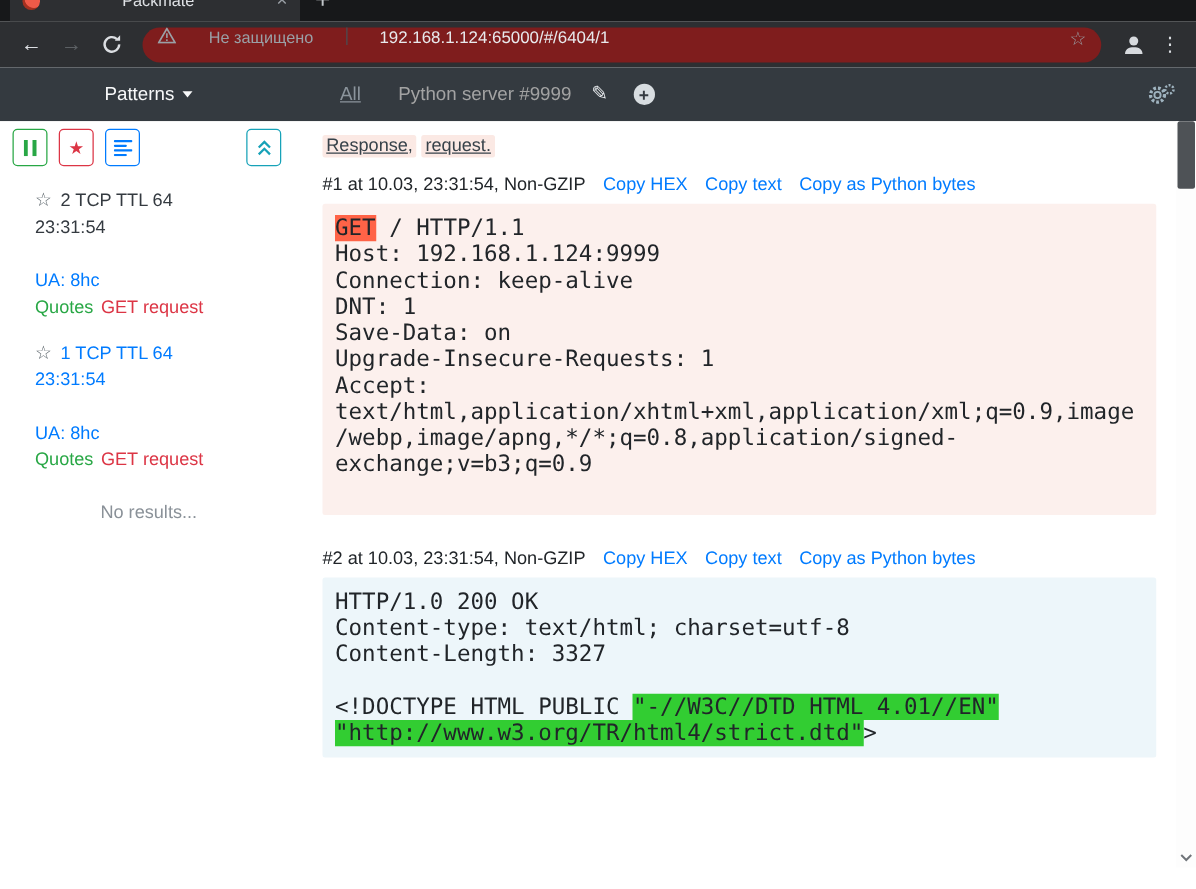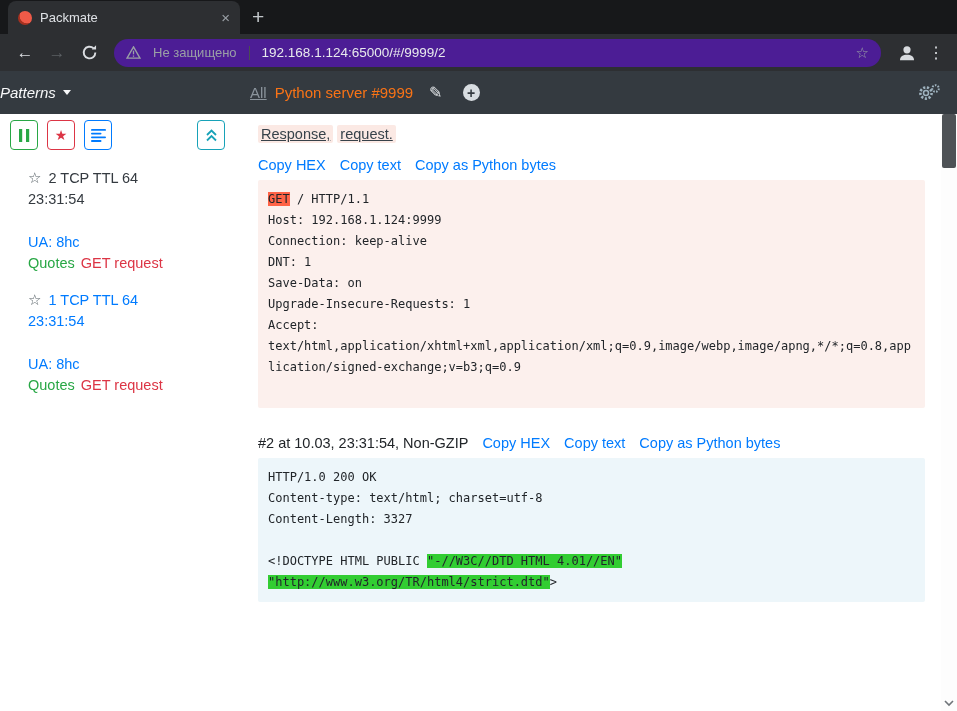--- a/index.html
+++ b/index.html
@@ -6,50 +6,50 @@
     --blue:#007bff; --green:#28a745; --red:#dc3545; --teal:#17a2b8;
     --appbar-bg:#343a40; --req-bg:#fcf0ed; --resp-bg:#edf6fa;
     --hl-request:#ff6347; --hl-green:#32cd32; --legend-bg:#fbe9e4;
   }
   *{box-sizing:border-box; margin:0; padding:0;}
   html,body{background:#fff;}
   .window{width:957px;height:711px;position:relative;overflow:hidden;
     font-family:"Liberation Sans",sans-serif;background:#fff;}
 
   
-  .tabstrip{height:34px;background:#17181a;display:flex;align-items:flex-end;padding-left:8px;}
+  .tabstrip{height:17px;background:#17181a;display:flex;align-items:flex-end;padding-left:8px;text-align:center;}
   .tab{width:232px;height:33px;background:#2d2f32;border-radius:8px 8px 0 0;
     display:flex;align-items:center;padding:0 10px;gap:8px;}
   .favicon{width:14px;height:14px;border-radius:50%;flex:none;
     background:radial-gradient(circle at 65% 35%, #ef5a48 55%, #a5301f 60%);}
   .tab-title{color:#dee1e5;font-size:13px;flex:1;white-space:nowrap;overflow:hidden;}
   .tab-close{color:#9aa0a6;font-size:15px;line-height:1;cursor:pointer;}
   .newtab{color:#c2c6ca;font-size:21px;line-height:1;margin:0 0 7px 12px;cursor:pointer;}
 
   .toolbar{height:37px;background:#2d2f32;display:flex;align-items:center;padding:0 10px;gap:2px;}
   .nav-ic{color:#dbdee2;font-size:17px;width:30px;text-align:center;cursor:pointer;line-height:1;}
   .nav-ic.disabled{color:#5c6064;}
   .reload-svg{width:30px;text-align:center;display:flex;justify-content:center;cursor:pointer;}
-  .omnibox{flex:1;height:28px;background:#4c1d95;border-radius:14px;display:flex;
-    align-items:center;padding:0 12px;margin:0 8px;gap:12px;color:#9aa0a6;font-size:13px;cursor:text;}
+  .omnibox{flex:1;height:28px;background:#7f1d1d;border-radius:14px;display:flex;
+    padding:0 12px;margin:0 8px;gap:26px;color:#9aa0a6;font-size:13px;cursor:text;}
   .omni-sep{width:1px;height:14px;background:#4a4e53;flex:none;}
   .url{color:#e8eaed;font-size:13.5px;flex:1;white-space:nowrap;overflow:hidden;}
   .omni-star{color:#9aa0a6;font-size:15px;cursor:pointer;}
   .profile{display:flex;align-items:center;margin:0 6px;cursor:pointer;}
   .kebab{color:#dbdee2;font-size:16px;width:22px;text-align:center;cursor:pointer;}
 
   
   .appbar{height:43px;background:var(--appbar-bg);display:flex;align-items:center;color:#f8f9fa;}
-  .appbar-left{width:238px;flex:none;display:flex;justify-content:flex-start;align-items:center;cursor:pointer;font-style:italic;}
+  .appbar-left{width:238px;flex:none;display:flex;justify-content:center;align-items:center;cursor:pointer;}
   .patterns-label{font-size:15px;}
   .caret{display:inline-block;width:0;height:0;border-left:4.5px solid transparent;
     border-right:4.5px solid transparent;border-top:5px solid #f8f9fa;margin-left:7px;}
   .apptab{font-size:15px;cursor:pointer;}
-  .apptab.muted{color:#8b949c;margin-left:12px;text-decoration:underline;}
-  .apptab.active{color:#f97316;margin-left:8px;}
+  .apptab.muted{color:#8b949c;margin-left:34px;text-decoration:underline;}
+  .apptab.active{color:#a3a3a3;margin-left:30px;}
   .pencil{color:#e4e7ea;font-size:16px;margin-left:16px;cursor:pointer;line-height:1;}
   .plus-circle{width:17px;height:17px;border-radius:50%;background:#d8dde1;color:#343a40;
     display:inline-flex;align-items:center;justify-content:center;margin-left:20px;cursor:pointer;}
   .plus-glyph{font-size:14px;font-weight:bold;line-height:1;transform:translateY(-0.5px);}
   .appbar .spacer{flex:1;}
   .gears{margin-right:16px;cursor:pointer;display:flex;align-items:center;}
 
   
   .content{display:flex;height:597px;position:relative;background:#fff;}
 
@@ -75,21 +75,21 @@
   .no-results{text-align:center;color:#8a9198;font-size:14.5px;margin-top:24px;}
 
   .main{flex:1;padding:12px 16px 0 20px;overflow:hidden;}
   .legend{font-size:14.5px;color:#37424a;margin-bottom:15px;}
   .legend-hl{background:var(--legend-bg);padding:1px 3px;border-radius:2px;text-decoration:underline;}
   .packet{margin-bottom:27px;}
   .packet-head{display:flex;align-items:baseline;gap:14px;font-size:14.5px;
     color:#212529;margin-bottom:7px;}
   .copy-link{color:var(--blue);cursor:pointer;text-decoration:none;}
   .packet-body{padding:9px 10px;border-radius:2px;color:#212529;
-    font-family:"DejaVu Sans Mono",monospace;font-size:12px;}
+    font-family:"DejaVu Sans Mono",monospace;font-size:18px;}
   .packet-body.request{background:var(--req-bg);}
   .packet-body.response{background:var(--resp-bg);}
   .pkt-line{min-height:21px;line-height:21px;white-space:pre-wrap;overflow-wrap:break-word;}
   .hl-request{background:var(--hl-request);}
   .hl-green{background:var(--hl-green);}
 
   .scrollcol{width:16px;flex:none;position:relative;background:#fdfdfd;cursor:pointer;}
   .sthumb{position:absolute;top:0;left:1px;width:14px;height:54px;background:#4e5256;border-radius:2px;}
   .scroll-down{position:absolute;bottom:1px;left:1px;width:14px;height:14px;color:#70757a;
     display:flex;align-items:center;justify-content:center;}
@@ -118,21 +118,21 @@
       </svg>
     </span>
     <div class="omnibox">
       <svg width="15" height="13" viewBox="0 0 16 14">
         <path d="M8 1 L15 13 H1 Z" fill="none" stroke="#9aa0a6" stroke-width="1.5"></path>
         <rect x="7.3" y="5" width="1.4" height="4" fill="#9aa0a6"></rect>
         <rect x="7.3" y="10.2" width="1.4" height="1.4" fill="#9aa0a6"></rect>
       </svg>
       <span>Не защищено</span>
       <span class="omni-sep"></span>
-      <span class="url">192.168.1.124:65000/#/9999/2</span>
+      <span class="url">192.168.1.124:65000/#/6404/1</span>
       <span class="omni-star">☆</span>
     </div>
     <span class="profile">
       <svg width="20" height="20" viewBox="0 0 20 20">
         <g fill="#d7dade">
           <circle cx="10" cy="6.8" r="3.6"></circle>
           <path d="M3 17.2c0-3.9 3.1-5.4 7-5.4s7 1.5 7 5.4z"></path>
         </g>
       </svg>
     </span>
@@ -197,27 +197,29 @@
             <div class="st-ua">UA: 8hc</div>
             <div class="st-tags"><span class="tag-green">Quotes</span><span class="tag-red">GET request</span></div>
           </div>
           <div class="stream-item">
             <div class="st-title"><span class="st-star">☆</span><span class="st-title-text">1 TCP TTL 64</span></div>
             <div class="st-time">23:31:54</div>
             <div class="st-ua">UA: 8hc</div>
             <div class="st-tags"><span class="tag-green">Quotes</span><span class="tag-red">GET request</span></div>
           </div>
         </div>
+      <div class="no-results">No results...</div>
     </aside>
 
     <main class="main">
       <div class="legend"><span class="legend-hl">Response,</span><span> </span><span class="legend-hl">request.</span></div>
       <div id="packet-list">
           <div class="packet">
             <div class="packet-head">
+              <span class="packet-title">#1 at 10.03, 23:31:54, Non-GZIP</span>
               <a class="copy-link">Copy HEX</a>
               <a class="copy-link">Copy text</a>
               <a class="copy-link">Copy as Python bytes</a>
             </div>
             <div class="packet-body request">
               <div class="pkt-line"><span class="hl-request">GET</span><span> / HTTP/1.1</span></div>
               <div class="pkt-line"><span>Host: 192.168.1.124:9999</span></div>
               <div class="pkt-line"><span>Connection: keep-alive</span></div>
               <div class="pkt-line"><span>DNT: 1</span></div>
               <div class="pkt-line"><span>Save-Data: on</span></div>

